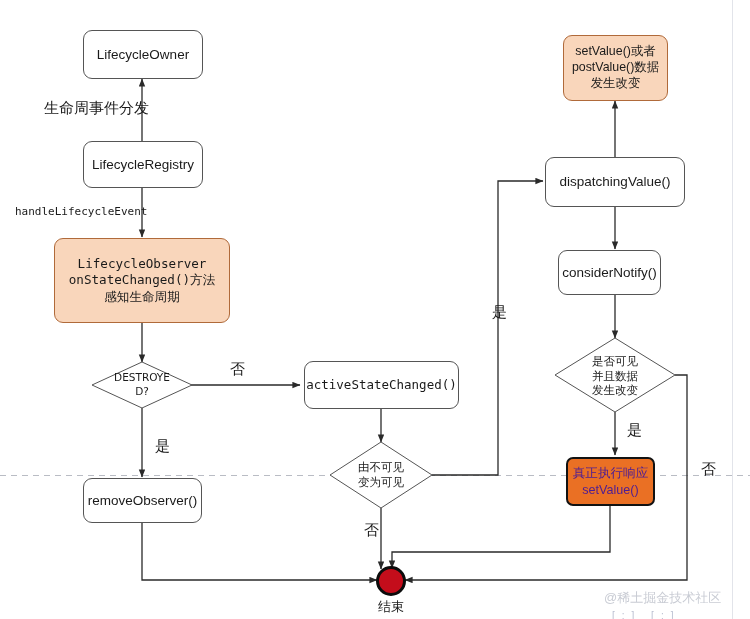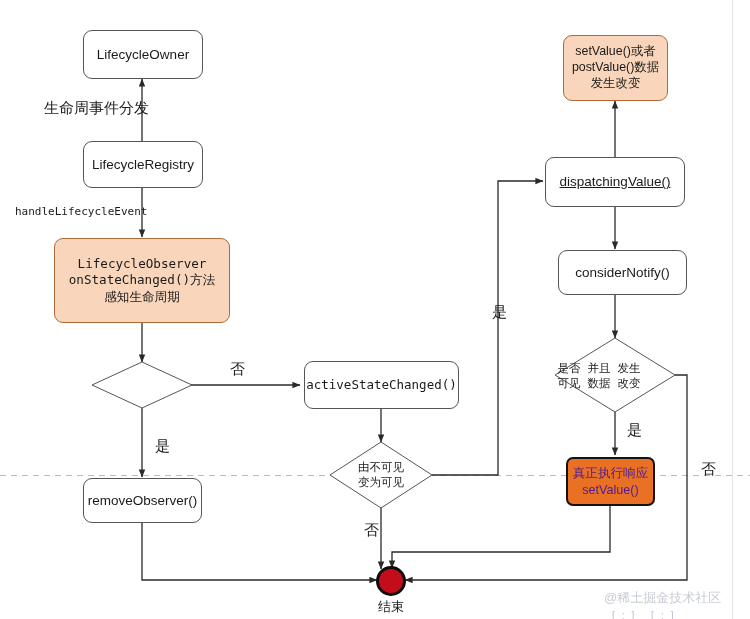--- a/index.html
+++ b/index.html
@@ -182,49 +182,53 @@
   <div class="node rbox" style="left:83px; top:141px; width:120px; height:47px;">
     <span>LifecycleRegistry</span>
   </div>
 
   <div class="node rbox peach" style="left:54px; top:238px; width:176px; height:85px; flex-direction:column;">
     <span>LifecycleObserver</span>
     <span>onStateChanged()方法</span>
     <span>感知生命周期</span>
   </div>
 
+  <div class="diamond-label small" style="left:92px; top:362px; width:100px; height:46px; flex-direction:column;">
+    <span>DESTROYE</span>
+    <span>D?</span>
+  </div>
 
   <div class="node rbox" style="left:83px; top:478px; width:119px; height:45px;">
     <span>removeObserver()</span>
   </div>
 
   <div class="node rbox mono" style="left:304px; top:361px; width:155px; height:48px;">
     <span>activeStateChanged()</span>
   </div>
 
   <div class="diamond-label" style="left:336px; top:452px; width:90px; height:46px; flex-direction:column;">
     <span>由不可见</span>
     <span>变为可见</span>
   </div>
 
   <div class="node rbox peach-plain" style="left:563px; top:35px; width:105px; height:66px; flex-direction:column;">
     <span>setValue()或者</span>
     <span>postValue()数据</span>
     <span>发生改变</span>
   </div>
 
-  <div class="node rbox" style="left:545px; top:157px; width:140px; height:50px;text-decoration:underline;">
+  <div class="node rbox" style="left:545px; top:157px; width:140px; height:50px;">
     <span>dispatchingValue()</span>
   </div>
 
-  <div class="node rbox" style="left:558px; top:250px; width:129px; height:45px;">
+  <div class="node rbox" style="left:558px; top:250px; width:103px; height:45px;">
     <span>considerNotify()</span>
   </div>
 
-  <div class="diamond-label" style="left:554px; top:354px; width:90px; height:44px; flex-direction:row;">
+  <div class="diamond-label" style="left:570px; top:354px; width:90px; height:44px; flex-direction:column;">
     <span>是否可见</span>
     <span>并且数据</span>
     <span>发生改变</span>
   </div>
 
   <div class="node rbox orange" style="left:566px; top:457px; width:89px; height:49px; flex-direction:column;">
     <span>真正执行响应</span>
     <span>setValue()</span>
   </div>
 

